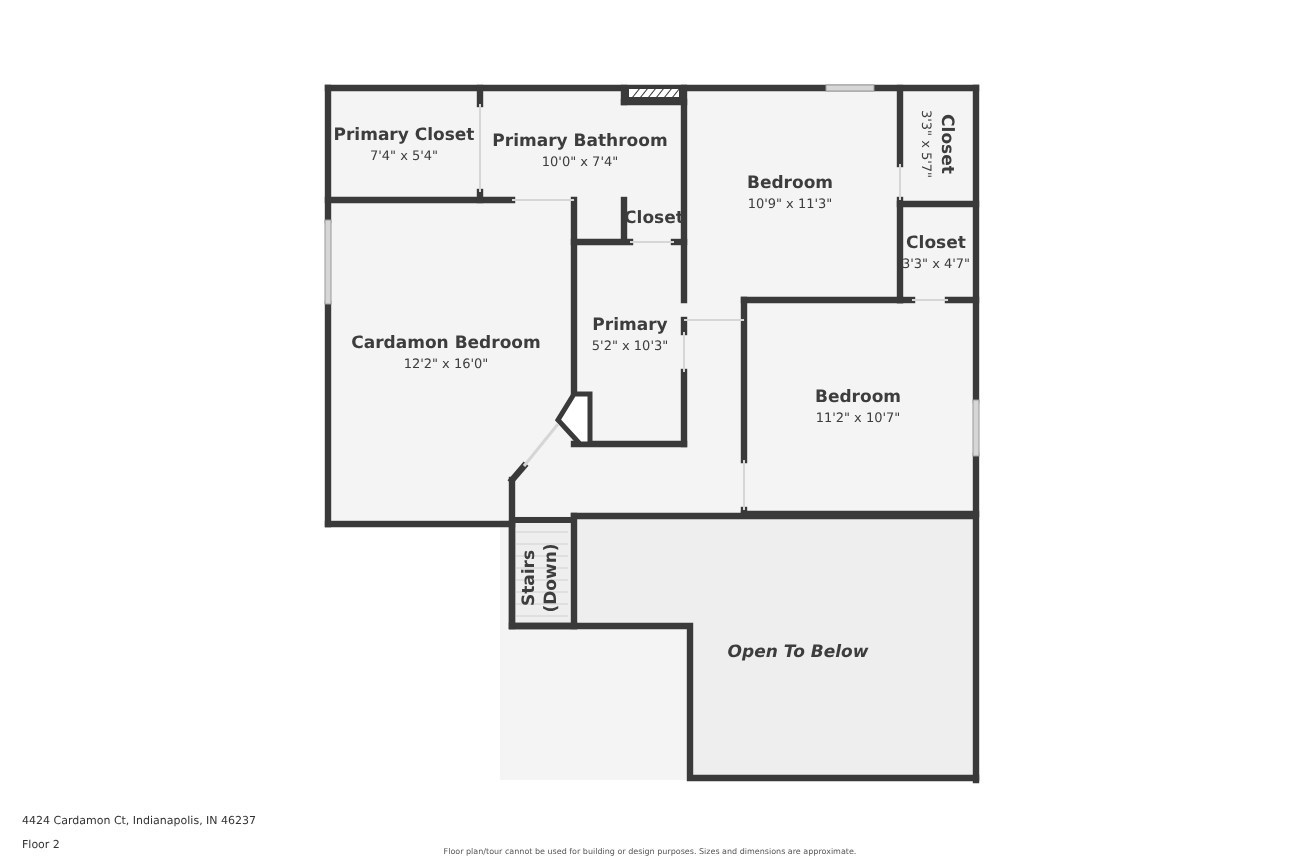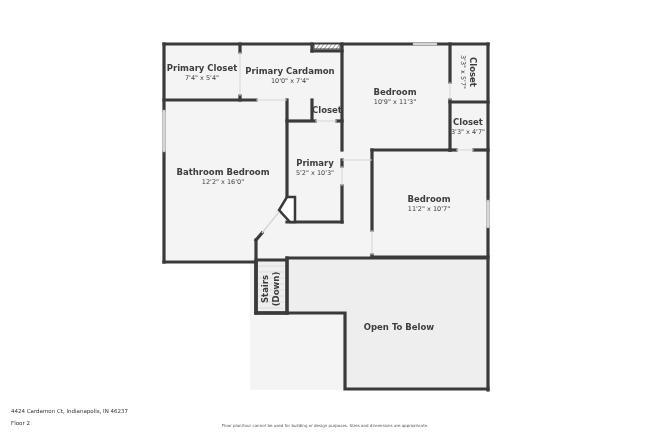--- a/index.html
+++ b/index.html
@@ -121,53 +121,53 @@
     <line x1="456" y1="150" x2="474" y2="150"></line>
     <line x1="315" y1="121" x2="337" y2="121"></line>
   </g>
 </svg>
 
 <div class="lbl" style="left:202px;top:73px;">
   <span class="n">Primary Closet</span>
   <span class="d">7'4" x 5'4"</span>
 </div>
 <div class="lbl" style="left:290px;top:76px;">
-  <span class="n">Primary Cardamon</span>
+  <span class="n">Primary Bathroom</span>
   <span class="d">10'0" x 7'4"</span>
 </div>
 <div class="lbl" style="left:327px;top:110px;">
   <span class="n">Closet</span>
 </div>
 <div class="lbl" style="left:395px;top:97px;">
   <span class="n">Bedroom</span>
   <span class="d">10'9" x 11'3"</span>
 </div>
 <div class="lbl rot90" style="left:468px;top:72px;">
   <span class="n">Closet</span>
   <span class="d">3'3" x 5'7"</span>
 </div>
 <div class="lbl" style="left:468px;top:127px;">
   <span class="n">Closet</span>
   <span class="d">3'3" x 4'7"</span>
 </div>
 <div class="lbl" style="left:223px;top:177px;">
-  <span class="n">Bathroom Bedroom</span>
+  <span class="n">Cardamon Bedroom</span>
   <span class="d">12'2" x 16'0"</span>
 </div>
 <div class="lbl" style="left:315px;top:168px;">
   <span class="n">Primary</span>
   <span class="d">5'2" x 10'3"</span>
 </div>
 <div class="lbl" style="left:429px;top:204px;">
   <span class="n">Bedroom</span>
   <span class="d">11'2" x 10'7"</span>
 </div>
 <div class="lbl rotm90" style="left:271px;top:289px;">
   <span class="n">Stairs</span>
   <span class="n">(Down)</span>
 </div>
-<div class="lbl" style="left:399px;top:327px;">
+<div class="lbl" style="left:399px;top:327px;font-style:italic;">
   <span class="n">Open To Below</span>
 </div>
 
 <div class="foot addr">4424 Cardamon Ct, Indianapolis, IN 46237</div>
 <div class="foot floor">Floor 2</div>
 <div class="foot disc">Floor plan/tour cannot be used for building or design purposes. Sizes and dimensions are approximate.</div>
 
 </body></html>

